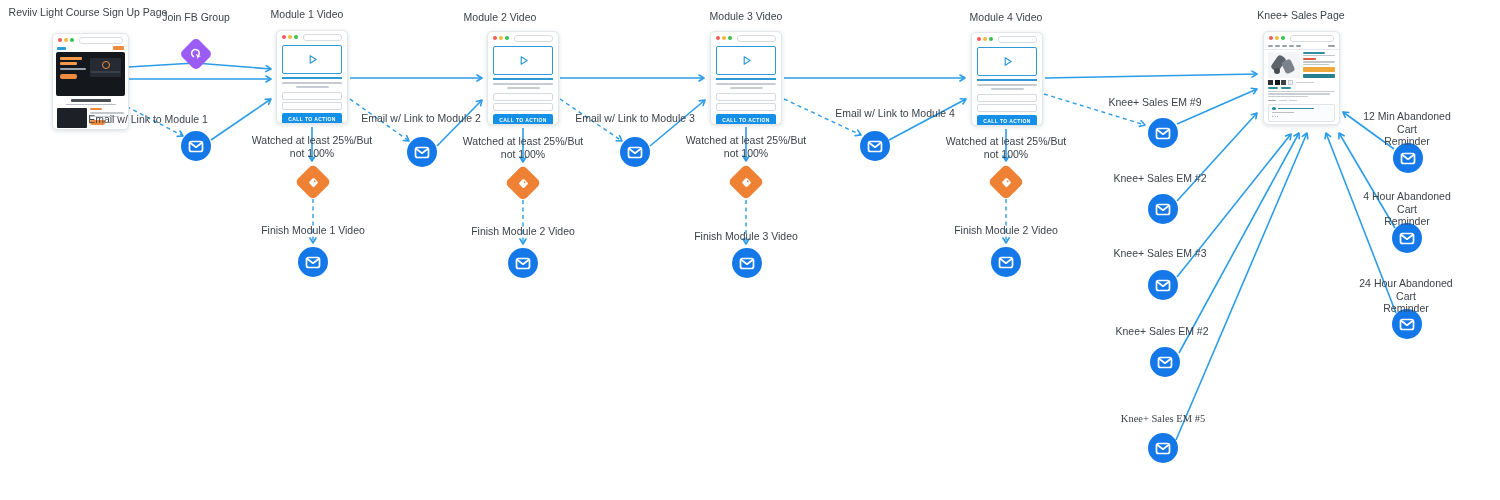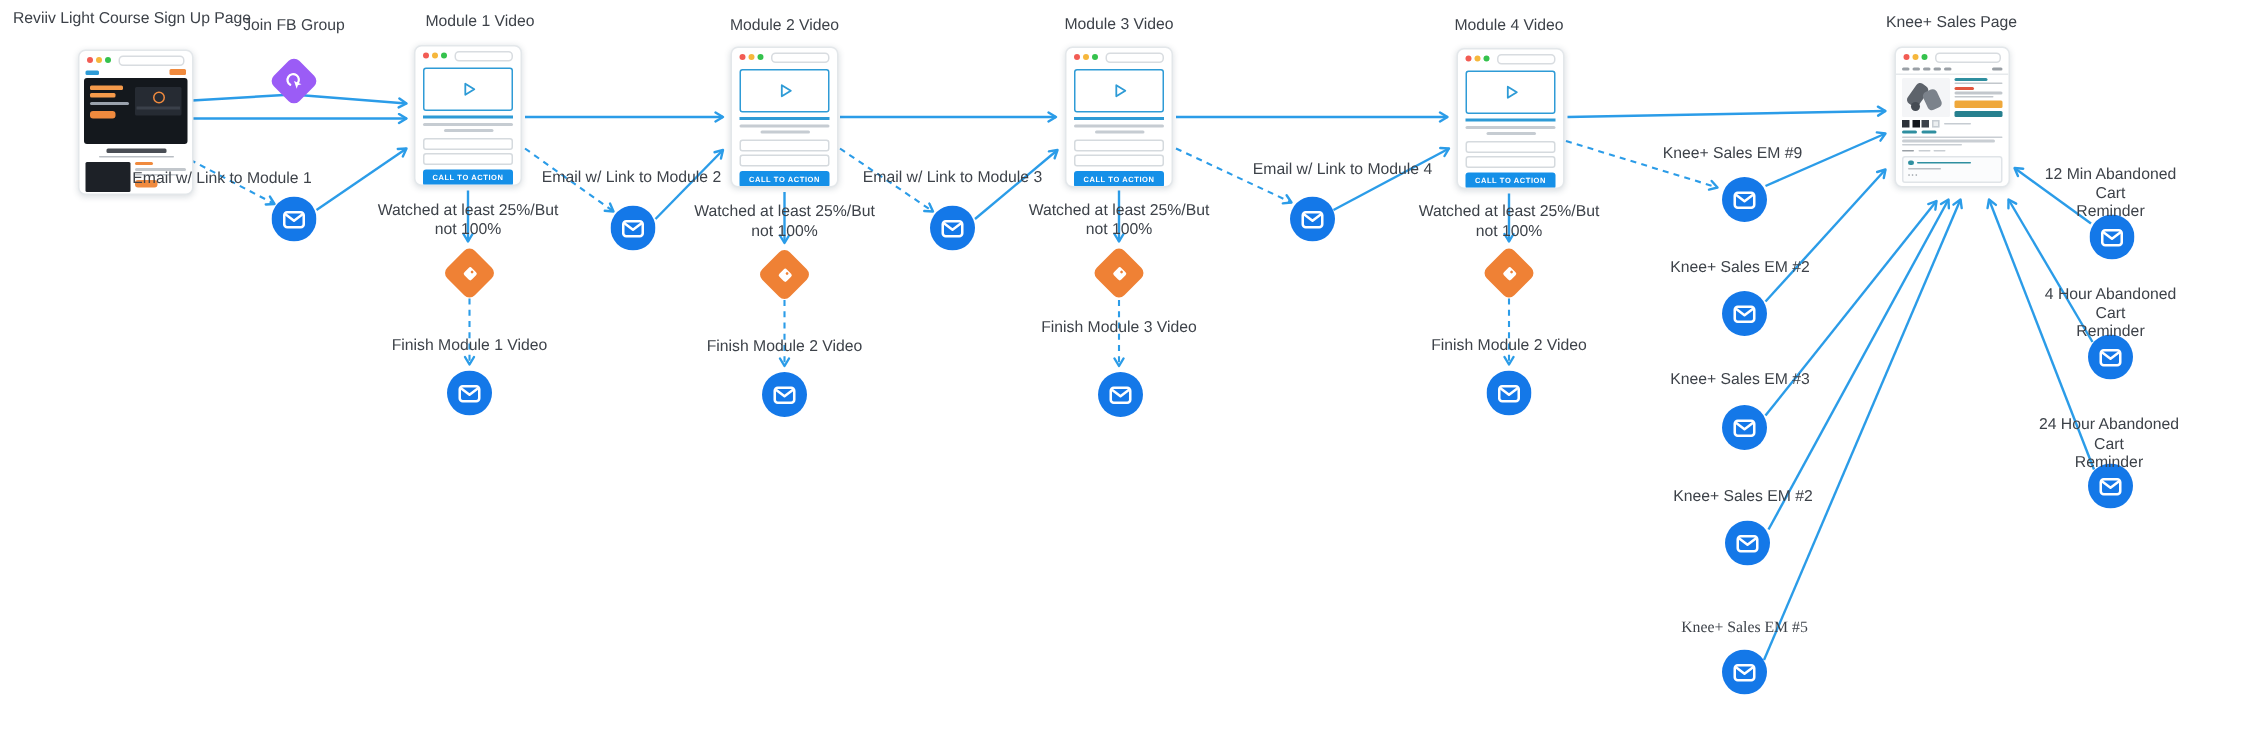--- a/index.html
+++ b/index.html
@@ -87,43 +87,43 @@
       <path d="M313,199 L313,243" marker-end="url(#arw)"></path>
       <path d="M523,200 L523,244" marker-end="url(#arw)"></path>
       <path d="M746,200 L746,244" marker-end="url(#arw)"></path>
       <path d="M1006,199 L1006,243" marker-end="url(#arw)"></path>
     </g>
   </svg>
 
   <div class="label" style="left:88px; top:6px;">Reviiv Light Course Sign Up Page</div>
   <div class="label" style="left:196px; top:11px;">Join FB Group</div>
 
-  <div class="label" style="left:320px; top:8px;text-align:right;">Module 1 Video</div>
-  <div class="label" style="left:523px; top:11px;">Module 2 Video</div>
+  <div class="label" style="left:307px; top:8px;text-align:right;">Module 1 Video</div>
+  <div class="label" style="left:500px; top:11px;">Module 2 Video</div>
   <div class="label" style="left:746px; top:10px;">Module 3 Video</div>
   <div class="label" style="left:1006px; top:11px;">Module 4 Video</div>
   <div class="label" style="left:1301px; top:9px;">Knee+ Sales Page</div>
 
   <div class="label" style="left:148px; top:113px;">Email w/ Link to Module 1</div>
   <div class="label" style="left:421px; top:112px;">Email w/ Link to Module 2</div>
   <div class="label" style="left:635px; top:112px;">Email w/ Link to Module 3</div>
   <div class="label" style="left:875px; top:107px;margin-left:20px;">Email w/ Link to Module 4</div>
 
   <div class="label" style="left:312px; top:134px;">Watched at least 25%/But
 not 100%</div>
   <div class="label" style="left:523px; top:135px;">Watched at least 25%/But
 not 100%</div>
   <div class="label" style="left:746px; top:134px;">Watched at least 25%/But
 not 100%</div>
   <div class="label" style="left:1006px; top:135px;">Watched at least 25%/But
 not 100%</div>
 
   <div class="label" style="left:313px; top:224px;">Finish Module 1 Video</div>
   <div class="label" style="left:523px; top:225px;">Finish Module 2 Video</div>
-  <div class="label" style="left:746px; top:212px;">Finish Module 3 Video</div>
+  <div class="label" style="left:746px; top:230px;">Finish Module 3 Video</div>
   <div class="label" style="left:1006px; top:224px;">Finish Module 2 Video</div>
 
   <div class="label" style="left:1155px; top:96px;">Knee+ Sales EM #9</div>
   <div class="label" style="left:1160px; top:172px;">Knee+ Sales EM #2</div>
   <div class="label" style="left:1160px; top:247px;">Knee+ Sales EM #3</div>
   <div class="label" style="left:1162px; top:325px;">Knee+ Sales EM #2</div>
   <div class="label" style="left:1163px; top:413px;font-family:Liberation Serif, serif;">Knee+ Sales EM #5</div>
 
   <div class="label" style="left:1407px; top:110px;">12 Min Abandoned Cart
 Reminder</div>

